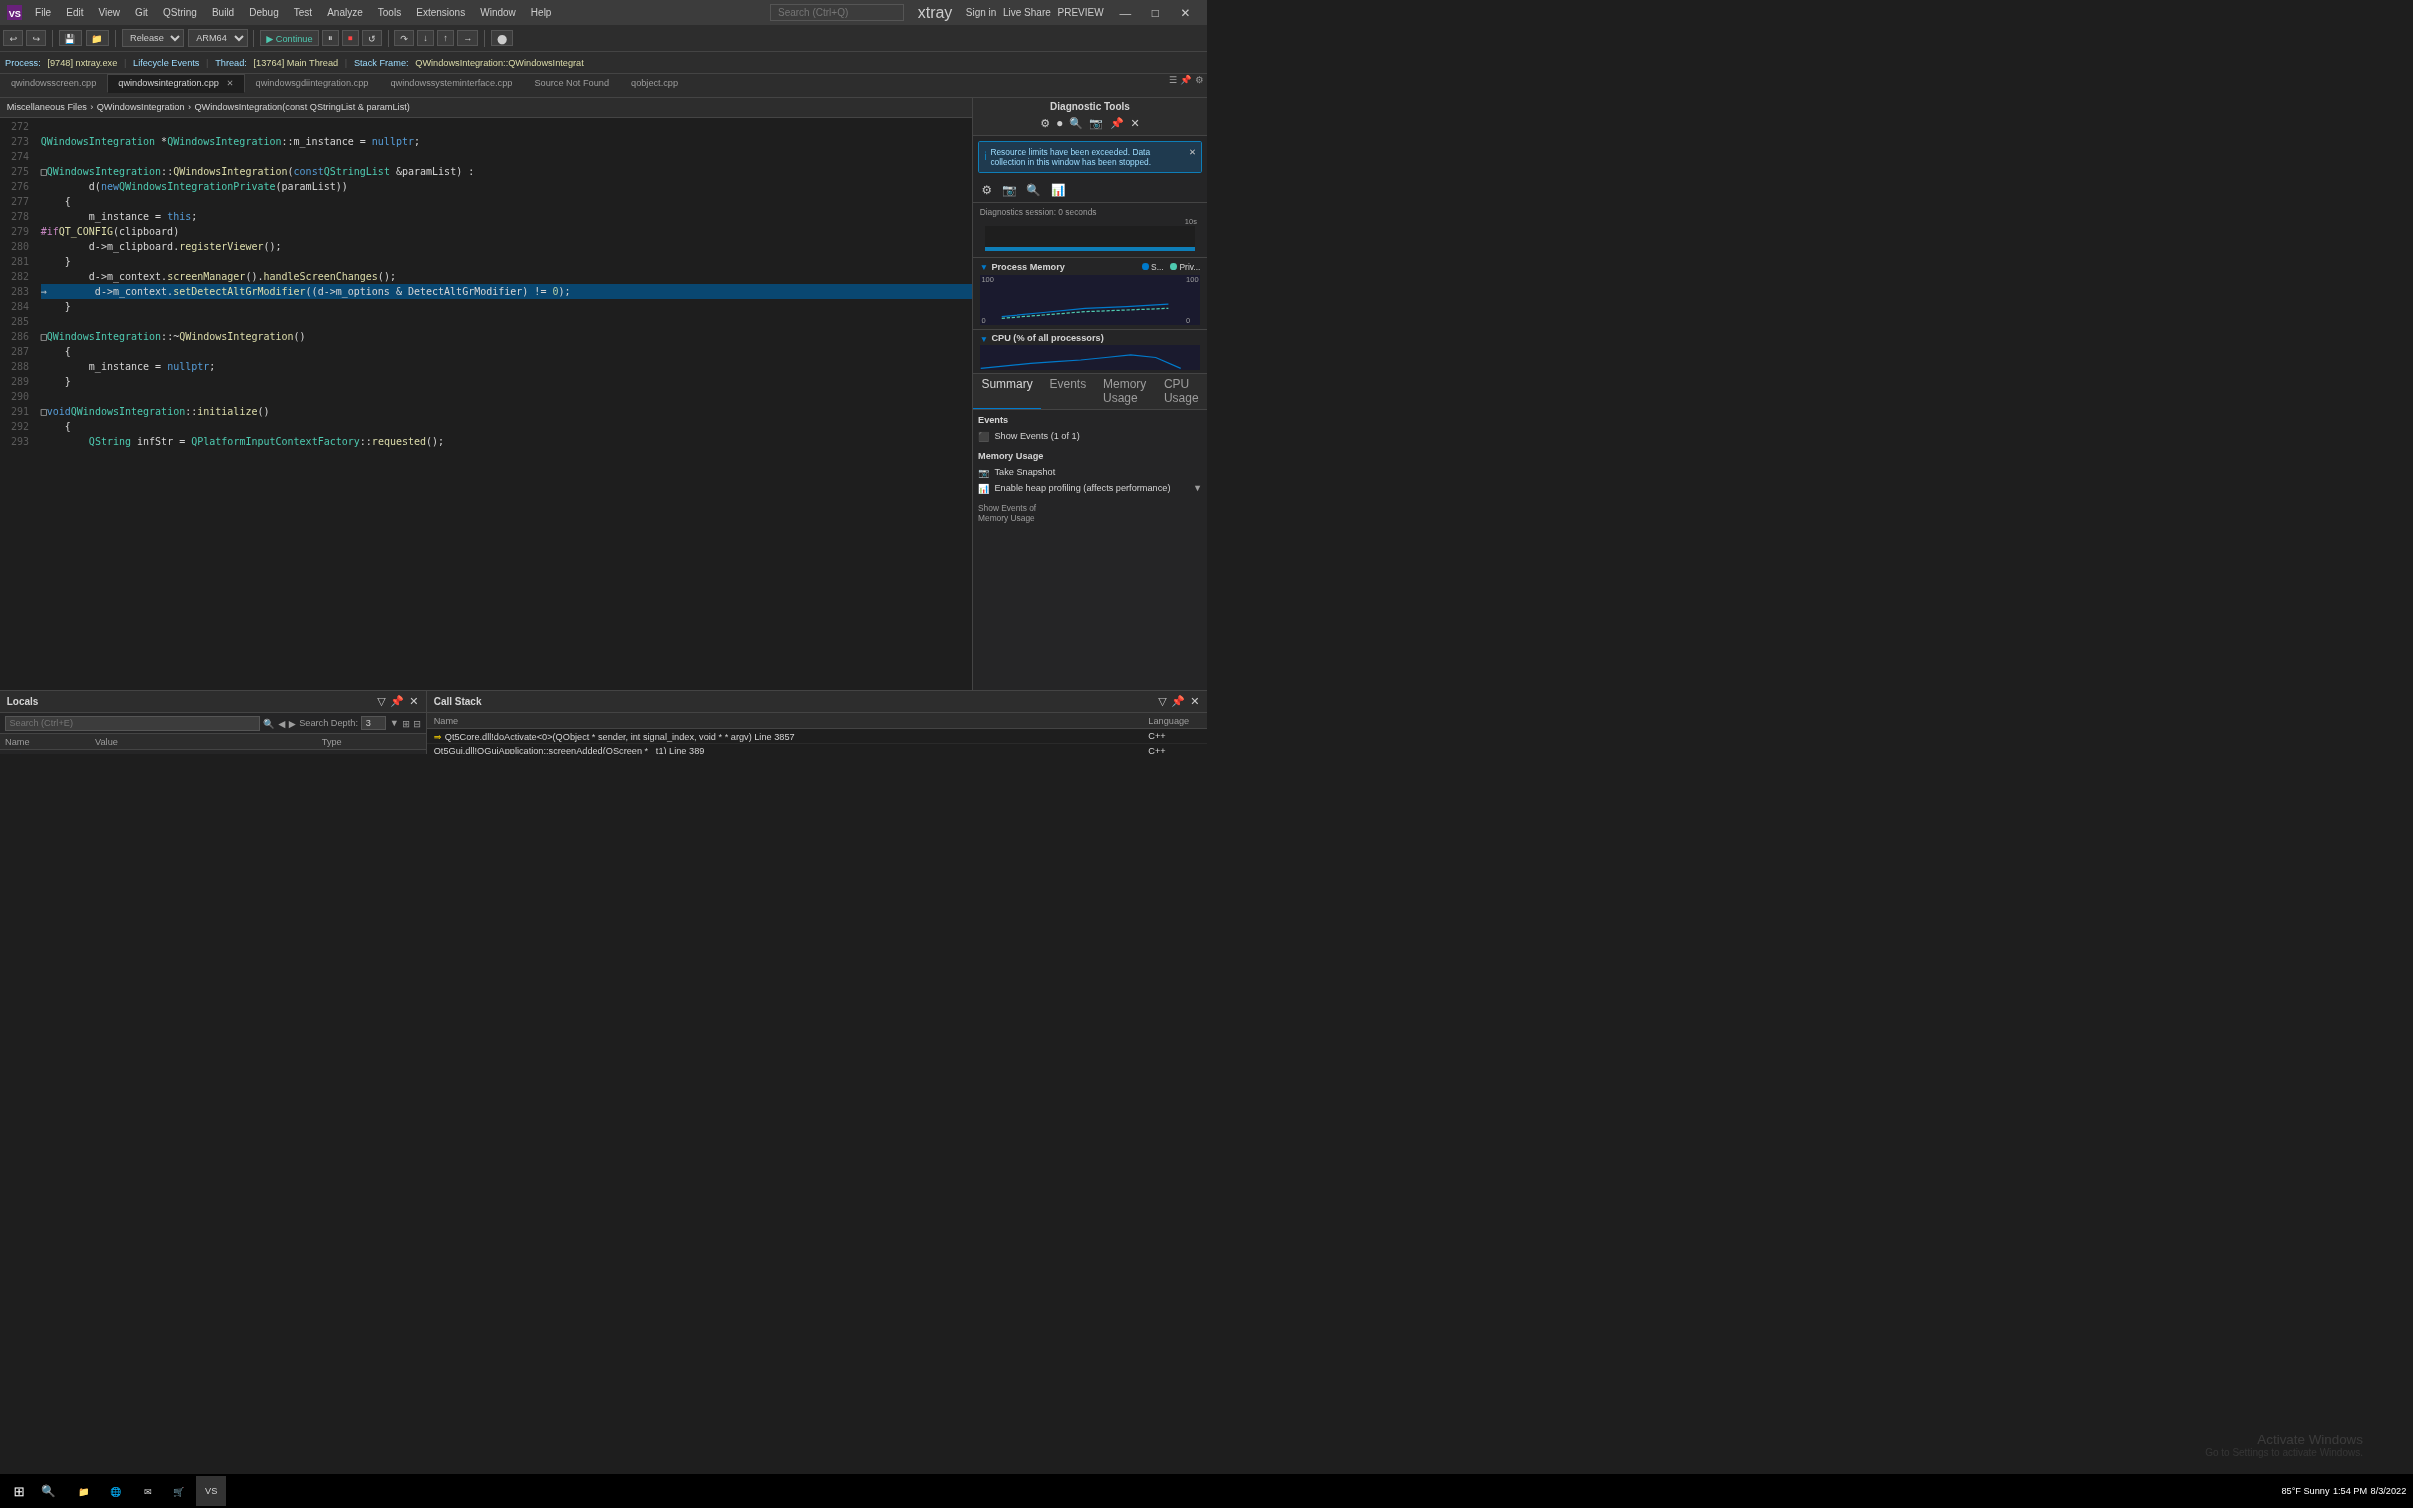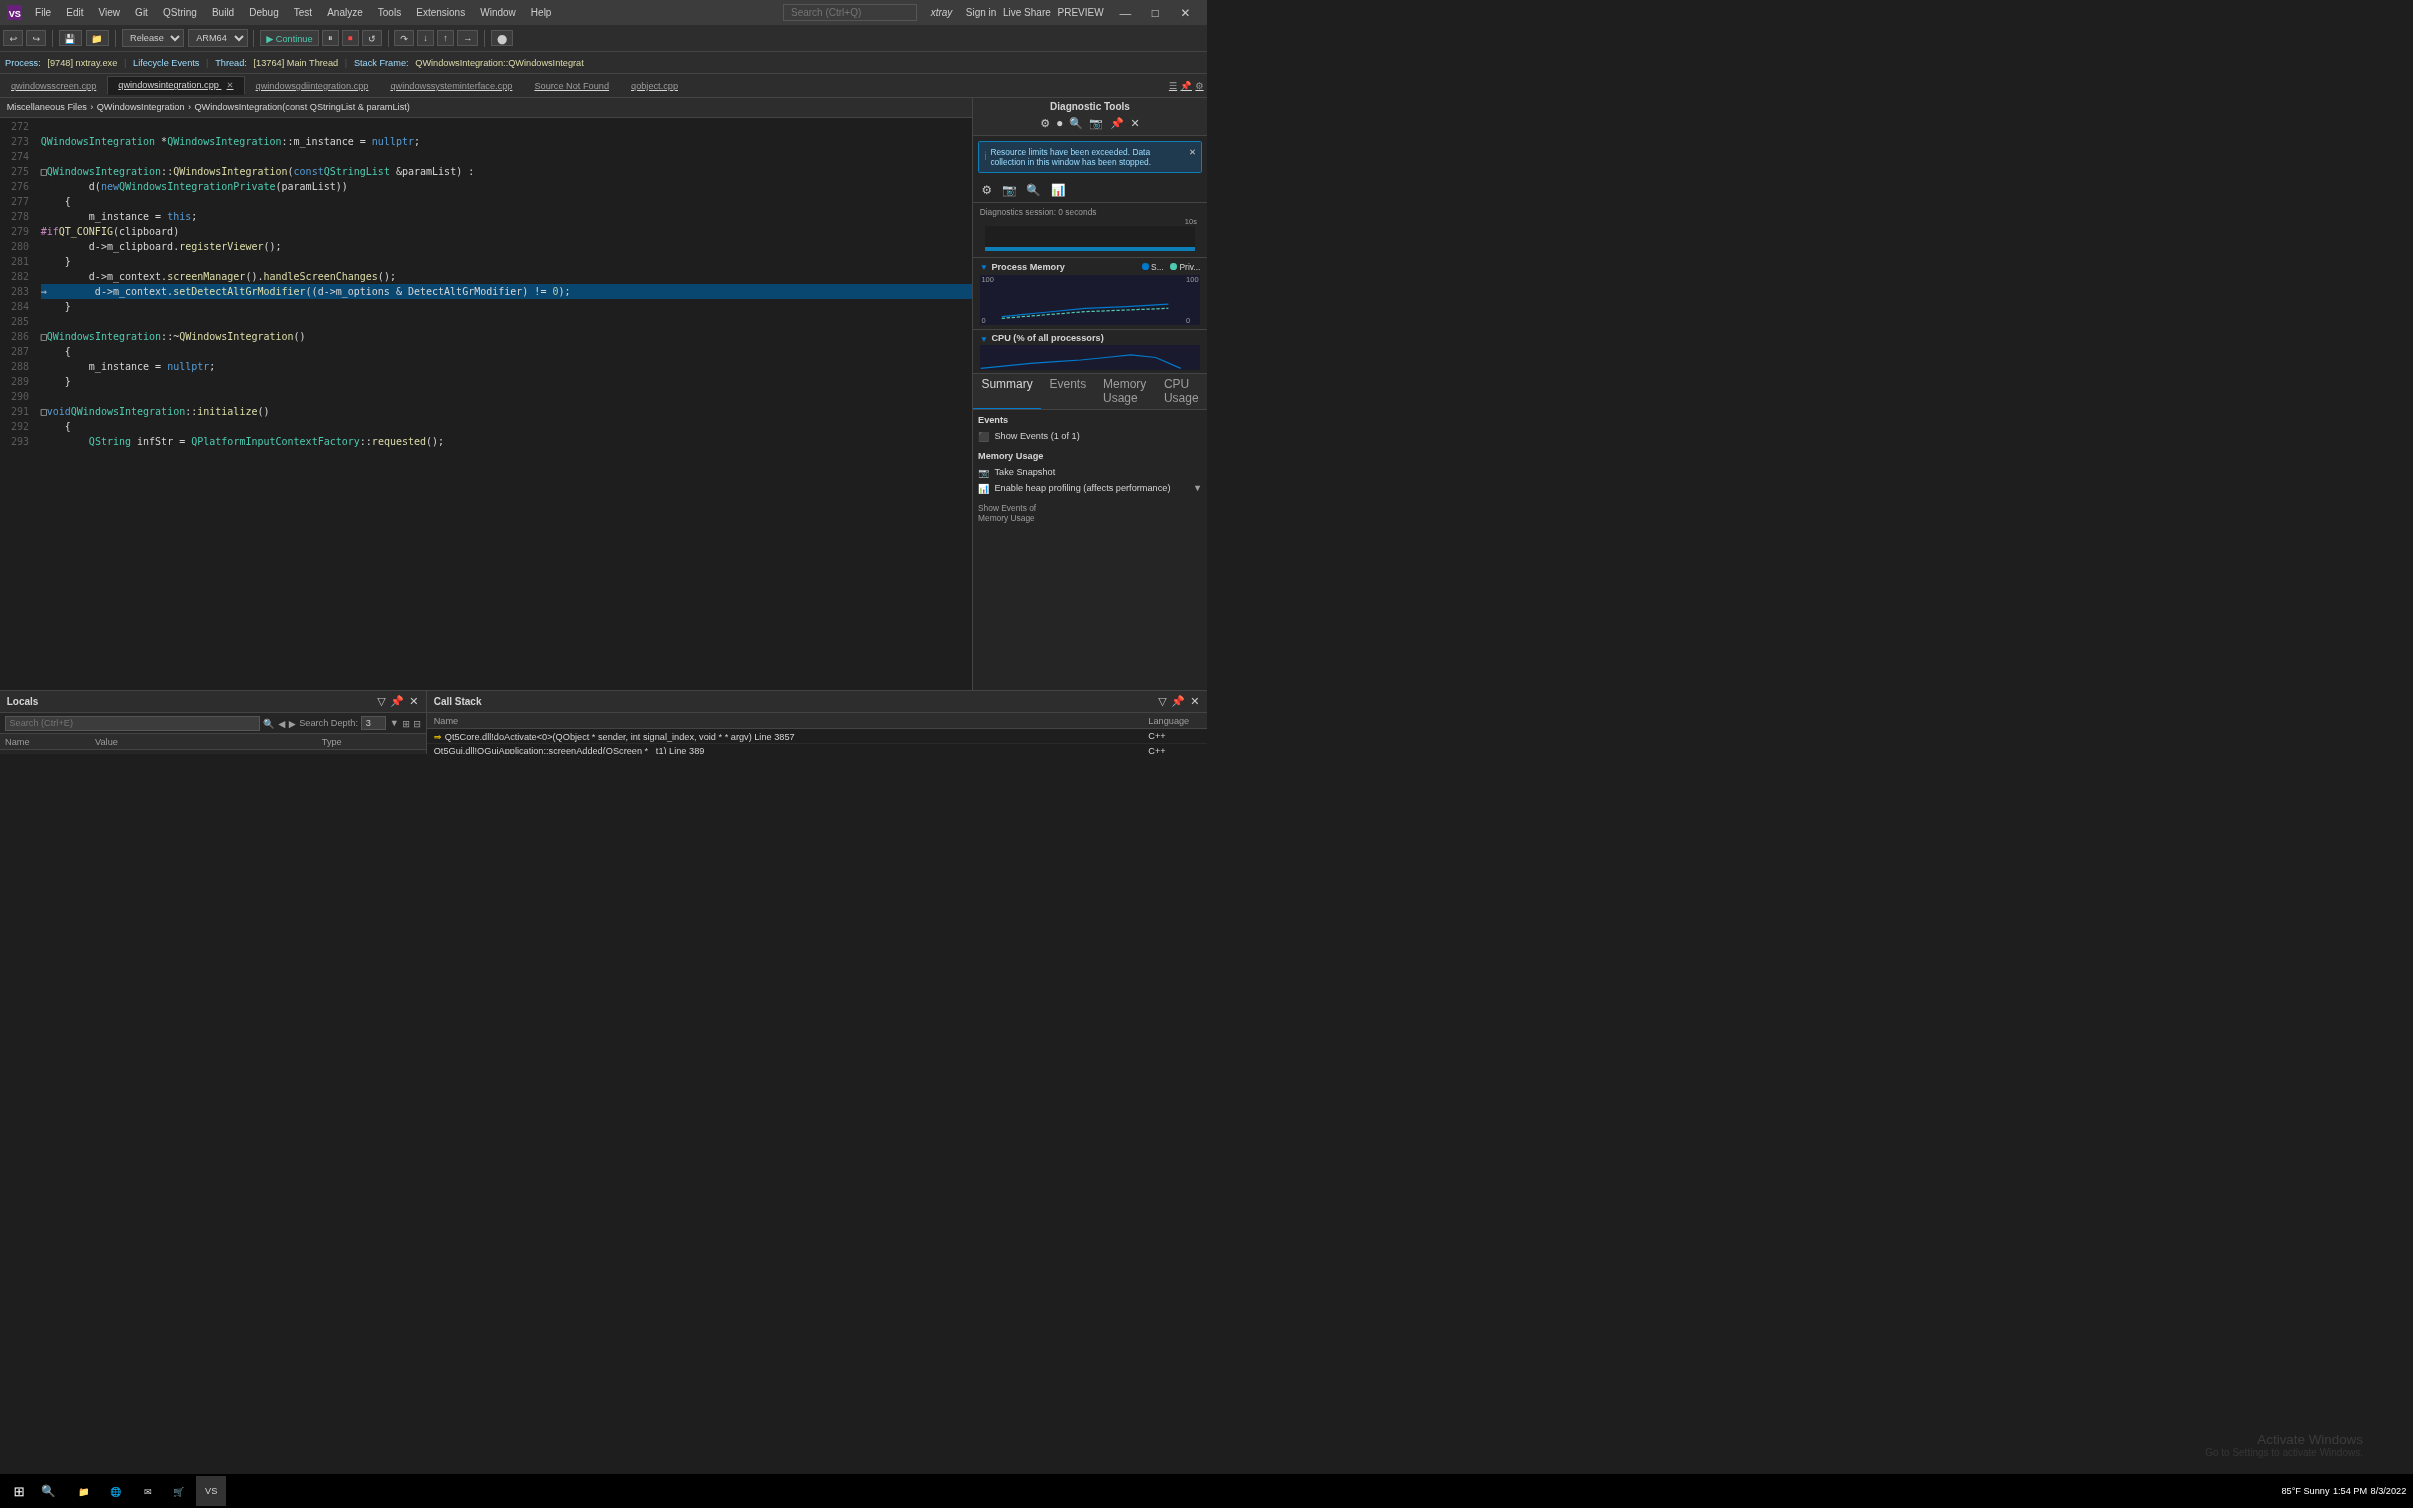--- a/index.html
+++ b/index.html
@@ -34,23 +34,22 @@
     .title-search {
       background: #3c3c3c;
       border: 0.8px solid #555;
       color: #ccc;
       padding: 1.7px 6.7px;
       font-size: 10px;
       width: 134px;
     }
     .title-xtray {
       color: #ccc;
-      font-size: 10px;
+      font-size: 16px;
       padding: 0 6.7px;
-      font-style: italic;
     }
     .title-sign-in { color: #ccc; font-size: 10px; }
     .win-controls { display: flex; gap: 0; }
     .win-btn {
       width: 30px; height: 25px;
       display: flex; align-items: center; justify-content: center;
       cursor: pointer; color: #ccc; font-size: 11.7px;
     }
 
     
@@ -98,22 +97,21 @@
     .process-label { color: #9cdcfe; }
     .process-value { color: #dcdcaa; }
     .process-sep { color: #555; }
 
     
     .tab-bar {
       display: flex;
       background: #2d2d2d;
       height: 23.5px;
       border-bottom: 0.8px solid #444;
-      align-items: center;
-      text-decoration: underline;
+      align-items: flex-start;
     }
     .tab {
       padding: 3.4px 10px;
       font-size: 9.2px;
       cursor: pointer;
       color: #9d9d9d;
       border: 0.8px solid transparent;
       border-bottom: none;
       background: #2d2d2d;
     }

